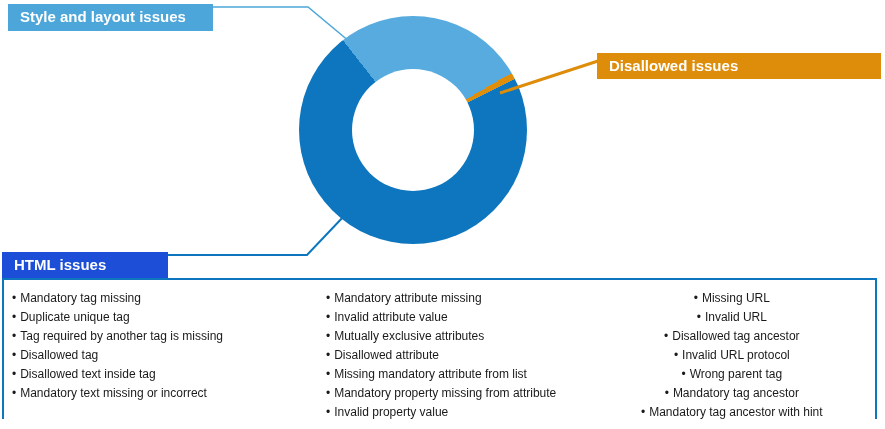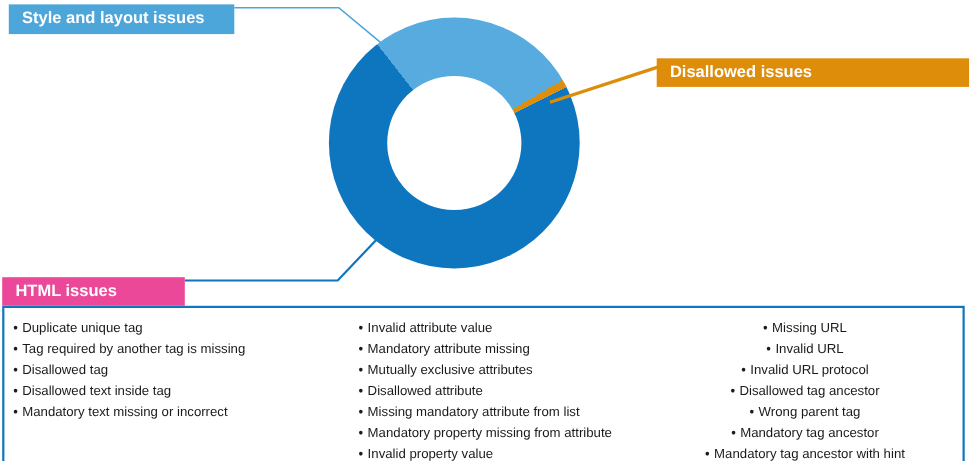--- a/index.html
+++ b/index.html
@@ -38,43 +38,44 @@
   </div>
 
   <svg class="layer over" width="885" height="429">
     <polyline id="conn-templating" points="500,93 598,61" fill="none" stroke-width="3" stroke="#DE8D0B"></polyline>
   </svg>
 
   <div class="callout" id="lbl-style" style="background: rgb(77, 166, 217);">Style and layout issues</div>
 
   <div class="callout" id="lbl-templating" style="background: rgb(222, 141, 11);">Disallowed issues</div>
 
-  <div class="callout" id="lbl-html" style="background: #ec4899;">HTML issues</div>
+  <div class="callout" id="lbl-html" style="background: #1d4ed8;">HTML issues</div>
 
   <div class="panel" id="panel" style="border-color: rgb(13, 118, 190);">
     <ul class="col" id="col-0">
+        <li><span class="bullet">•</span>Mandatory tag missing</li>
         <li><span class="bullet">•</span>Duplicate unique tag</li>
         <li><span class="bullet">•</span>Tag required by another tag  is missing</li>
         <li><span class="bullet">•</span>Disallowed tag</li>
         <li><span class="bullet">•</span>Disallowed text inside tag</li>
         <li><span class="bullet">•</span>Mandatory text missing or incorrect</li>
       </ul>
     <ul class="col" id="col-1">
+        <li><span class="bullet">•</span>Mandatory attribute missing</li>
         <li><span class="bullet">•</span>Invalid attribute value</li>
-        <li><span class="bullet">•</span>Mandatory attribute missing</li>
         <li><span class="bullet">•</span>Mutually exclusive attributes</li>
         <li><span class="bullet">•</span>Disallowed attribute</li>
         <li><span class="bullet">•</span>Missing mandatory attribute from list</li>
         <li><span class="bullet">•</span>Mandatory property missing from attribute</li>
         <li><span class="bullet">•</span>Invalid property value</li>
       </ul>
     <ul class="col" id="col-2">
         <li><span class="bullet">•</span>Missing URL</li>
         <li><span class="bullet">•</span>Invalid URL</li>
+        <li><span class="bullet">•</span>Disallowed tag ancestor</li>
         <li><span class="bullet">•</span>Invalid URL protocol</li>
-        <li><span class="bullet">•</span>Disallowed tag ancestor</li>
         <li><span class="bullet">•</span>Wrong parent tag</li>
         <li><span class="bullet">•</span>Mandatory tag ancestor</li>
         <li><span class="bullet">•</span>Mandatory tag ancestor with hint</li>
       </ul>
   </div>
 
 </div>
 
 </body></html>

